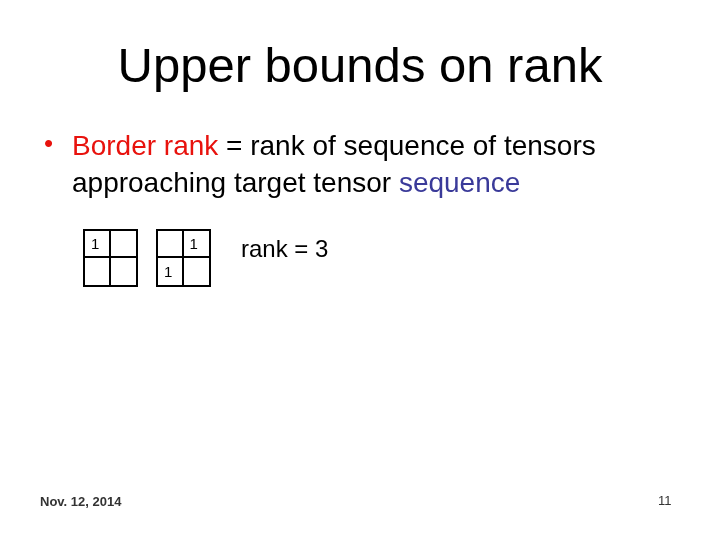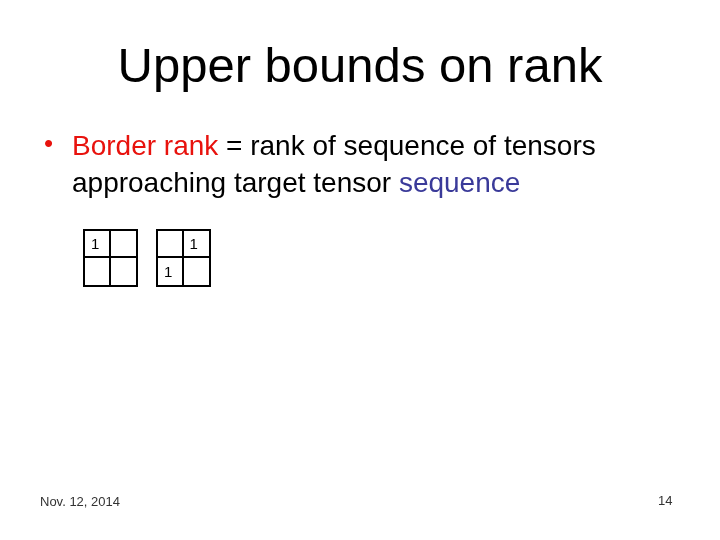--- a/index.html
+++ b/index.html
@@ -82,20 +82,21 @@
     color: #000000;
     white-space: nowrap;
   }
   .footer-date {
     position: absolute;
     left: 40px;
     top: 494px;
     font-size: 13px;
     color: #333333;
     white-space: nowrap;
+    font-weight: bold;
   }
   .footer-page {
     position: absolute;
     left: 658px;
     top: 493px;
     font-size: 13px;
     color: #333333;
     white-space: nowrap;
   }
 </style>
@@ -118,18 +119,19 @@
     <div class="cell"></div>
   </div>
 
   <div class="grid grid-2">
     <div class="cell"></div>
     <div class="cell">1</div>
     <div class="cell">1</div>
     <div class="cell"></div>
   </div>
 
+  <div class="rank-label">rank = 3</div>
 
   <div class="footer-date">Nov. 12, 2014</div>
 
-  <div class="footer-page">14</div>
+  <div class="footer-page">11</div>
 
 </div>
 
 </body></html>

